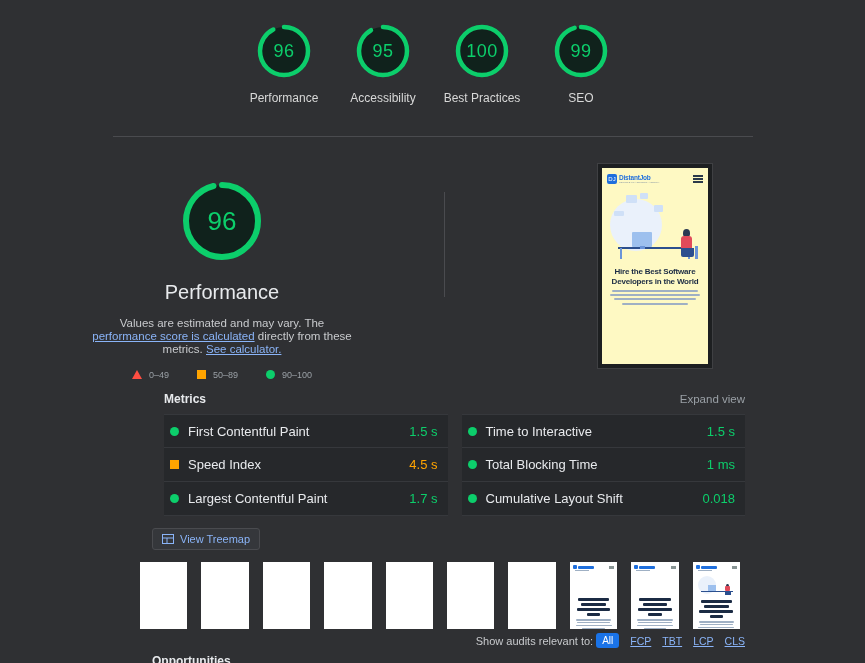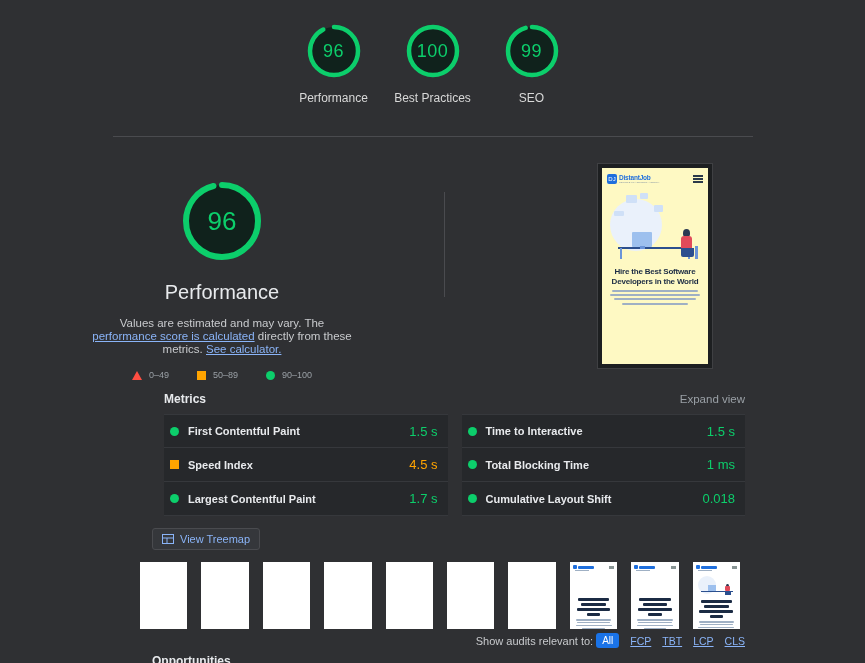--- a/index.html
+++ b/index.html
@@ -49,21 +49,21 @@
   }
   .perf-desc {
     width: 268px; margin: 13px auto 0; text-align: center;
     font-size: 11.5px; line-height: 13px; color: #c8cacd;
   }
   .perf-desc a { color: #8ab4f8; text-decoration: underline; }
   .legend {
     display: flex; justify-content: center; align-items: center; gap: 28px;
     margin-top: 14px;
   }
-  .legend-item { display: flex; align-items: flex-end; gap: 7px; }
+  .legend-item { display: flex; align-items: flex-start; gap: 7px; }
   .legend-item span.txt { font-size: 9px; color: #9aa0a6; }
   .sw-tri {
     width: 0; height: 0; border-left: 5px solid transparent;
     border-right: 5px solid transparent; border-bottom: 9px solid #ff4e42;
   }
   .sw-sq { width: 9px; height: 9px; background: #ffa400; }
   .sw-circ { width: 9px; height: 9px; border-radius: 50%; background: #0cce6b; }
 
   .perf-divider {
     width: 1px; background: #4a4b4f; margin-top: 32px; height: 105px;
@@ -143,21 +143,21 @@
   }
   .metrics-cols { display: flex; gap: 14px; padding: 8px 120px 0 152px; }
   .metrics-col { flex: 1; }
   .metric-row {
     display: flex; align-items: center; height: 34px;
     background: #26282b; border-bottom: 1px solid #36383c; padding: 0 10px 0 6px;
   }
   .metric-row:first-child { border-top: 1px solid #36383c; }
   .metric-dot { width: 9px; height: 9px; border-radius: 50%; margin-right: 9px; flex: none; }
   .metric-dot.sq { border-radius: 0; }
-  .metric-name { font-size: 11px; font-weight: bold; color: #e8eaed; }
+  .metric-name { font-size: 13px; font-weight: normal; color: #e8eaed; }
   .metric-val { margin-left: auto; font-size: 13px; }
 
   
   .treemap-row { position: absolute; left: 152px; top: 528px; }
   .treemap-btn {
     display: inline-flex; align-items: center; gap: 6px;
     border: 1px solid #4a4b4f; background: #35373b; border-radius: 3px;
     padding: 4px 9px; cursor: pointer;
   }
   .treemap-label { font-size: 11px; color: #8ab4f8; text-align: center; }
@@ -228,20 +228,32 @@
         <div class="gauge-wrap">
           <div class="gauge">
             <svg viewBox="0 0 62 62">
               <circle cx="31" cy="31" r="24" fill="#10221c"></circle>
               <circle cx="31" cy="31" r="24" fill="none" stroke="#0cce6b" stroke-width="4.5" stroke-linecap="round" stroke-dasharray="138.76458947741767 150.79644737231007"></circle>
             </svg>
             <div class="num">96</div>
           </div>
         </div>
         <div class="score-label">Performance</div>
+      </div>
+      <div class="score-item">
+        <div class="gauge-wrap">
+          <div class="gauge">
+            <svg viewBox="0 0 62 62">
+              <circle cx="31" cy="31" r="24" fill="#10221c"></circle>
+              <circle cx="31" cy="31" r="24" fill="none" stroke="#0cce6b" stroke-width="4.5" stroke-linecap="round" stroke-dasharray="137.25662500369455 150.79644737231007"></circle>
+            </svg>
+            <div class="num">95</div>
+          </div>
+        </div>
+        <div class="score-label">Accessibility</div>
       </div>
       <div class="score-item">
         <div class="gauge-wrap">
           <div class="gauge">
             <svg viewBox="0 0 62 62">
               <circle cx="31" cy="31" r="24" fill="#10221c"></circle>
               <circle cx="31" cy="31" r="24" fill="none" stroke="#0cce6b" stroke-width="4.5" stroke-linecap="round" stroke-dasharray="150.79644737231007 150.79644737231007"></circle>
             </svg>
             <div class="num">100</div>
           </div>

